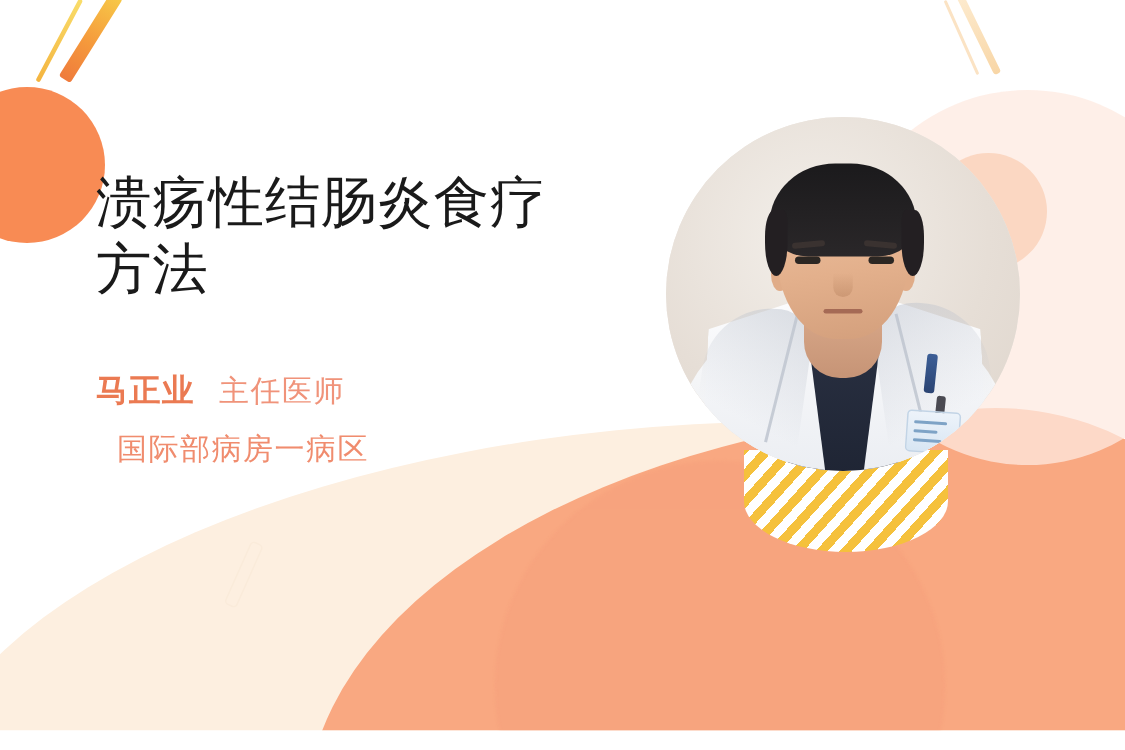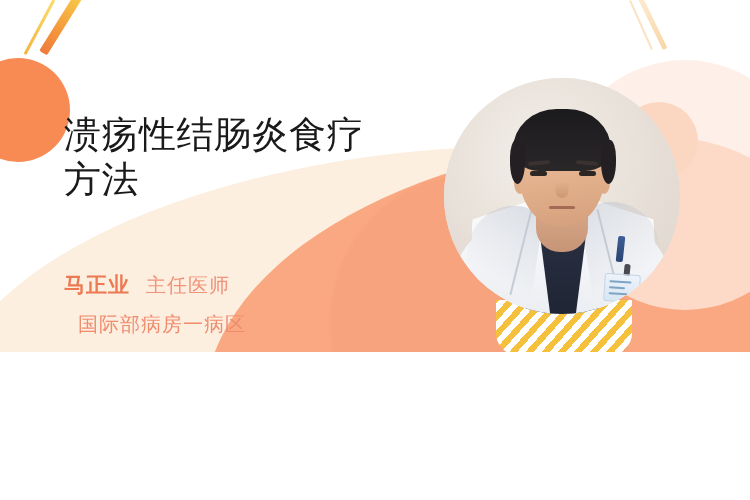--- a/index.html
+++ b/index.html
@@ -3,21 +3,21 @@
 <meta charset="utf-8">
 <style>
   html, body {
     margin: 0;
     padding: 0;
     background: #ffffff;
   }
   .card {
     position: relative;
     width: 750px;
-    height: 352px;
+    height: 487px;
     overflow: hidden;
     background: #ffffff;
     font-family: "Liberation Sans", "DejaVu Sans", sans-serif;
   }
 
   
   .deco { position: absolute; pointer-events: none; }
 
   
   .wave-light {
@@ -386,21 +386,21 @@
   .title {
     font-size: 37px;
     line-height: 1.22;
     color: #1A1A1A;
     font-weight: 400;
     letter-spacing: .5px;
     margin: 0;
     white-space: pre-line;
   }
   .meta {
-    margin-top: 69px;
+    margin-top: 44px;
   }
   .meta-row {
     display: flex;
     align-items: baseline;
     white-space: nowrap;
   }
   .doctor-name {
     font-size: 21px;
     font-weight: 700;
     color: #EB7A52;

